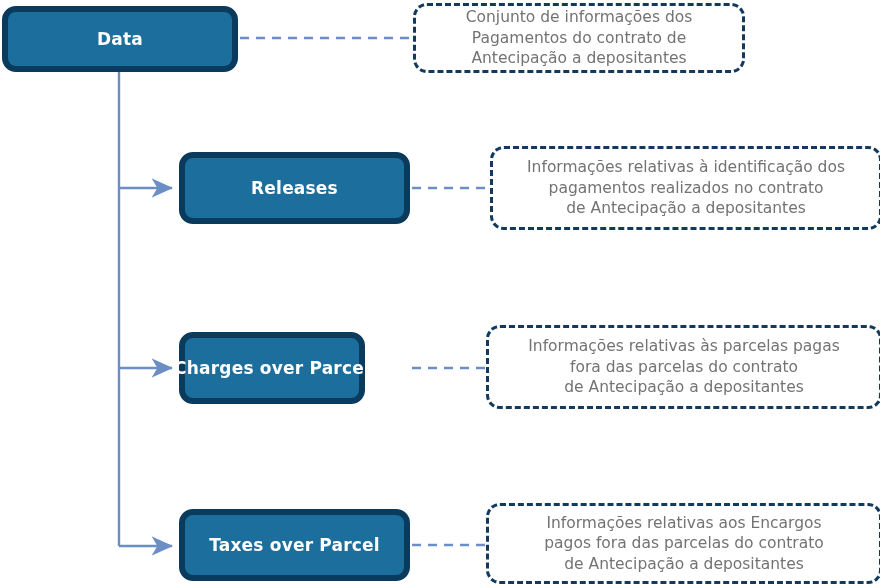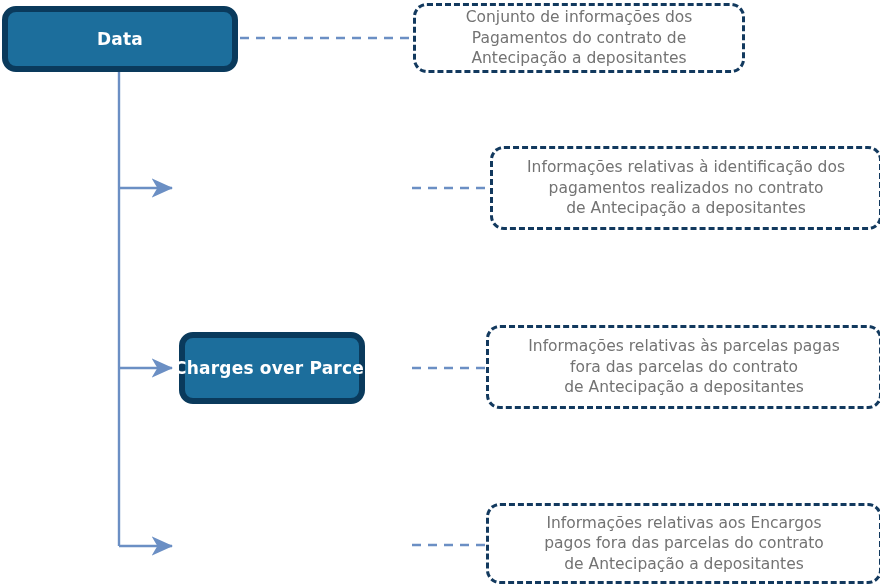--- a/index.html
+++ b/index.html
@@ -116,34 +116,40 @@
 
   <div class="node node-data">
     <span class="node-label">Data</span>
   </div>
   <div class="note note-1">
     <span class="note-text">Conjunto de informações dos
 Pagamentos do contrato de
 Antecipação a depositantes</span>
   </div>
 
+  <div class="node node-releases">
+    <span class="node-label">Releases</span>
+  </div>
   <div class="note note-2">
     <span class="note-text">Informações relativas à identificação dos
 pagamentos realizados no contrato
 de Antecipação a depositantes</span>
   </div>
 
   <div class="node node-charges">
     <span class="node-label">Charges over Parcel</span>
   </div>
   <div class="note note-3">
     <span class="note-text">Informações relativas às parcelas pagas
 fora das parcelas do contrato
 de Antecipação a depositantes</span>
   </div>
 
+  <div class="node node-taxes">
+    <span class="node-label">Taxes over Parcel</span>
+  </div>
   <div class="note note-4">
     <span class="note-text">Informações relativas aos Encargos
 pagos fora das parcelas do contrato
 de Antecipação a depositantes</span>
   </div>
 
 </div>
 
 </body></html>

